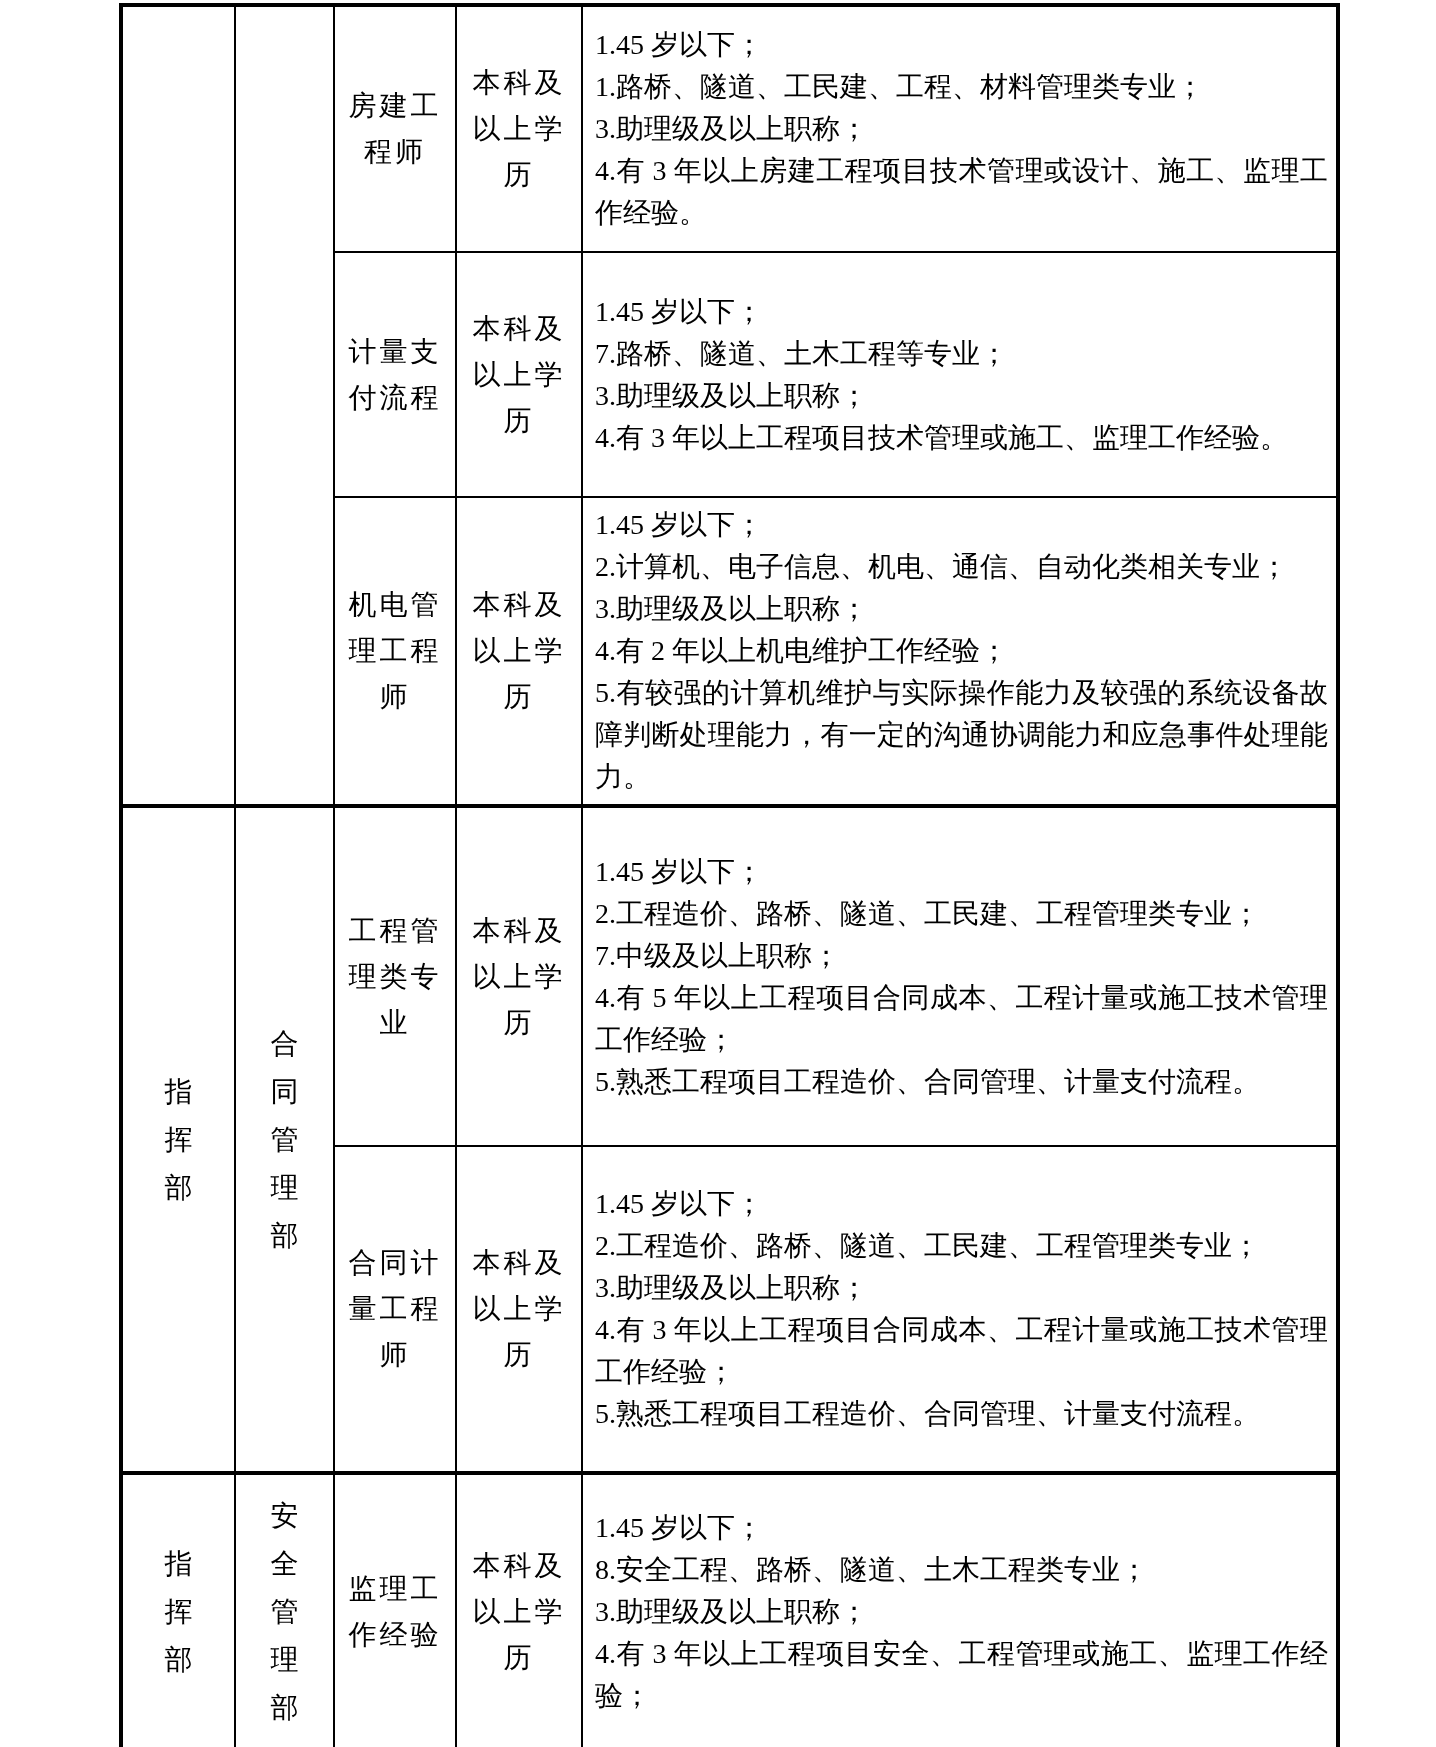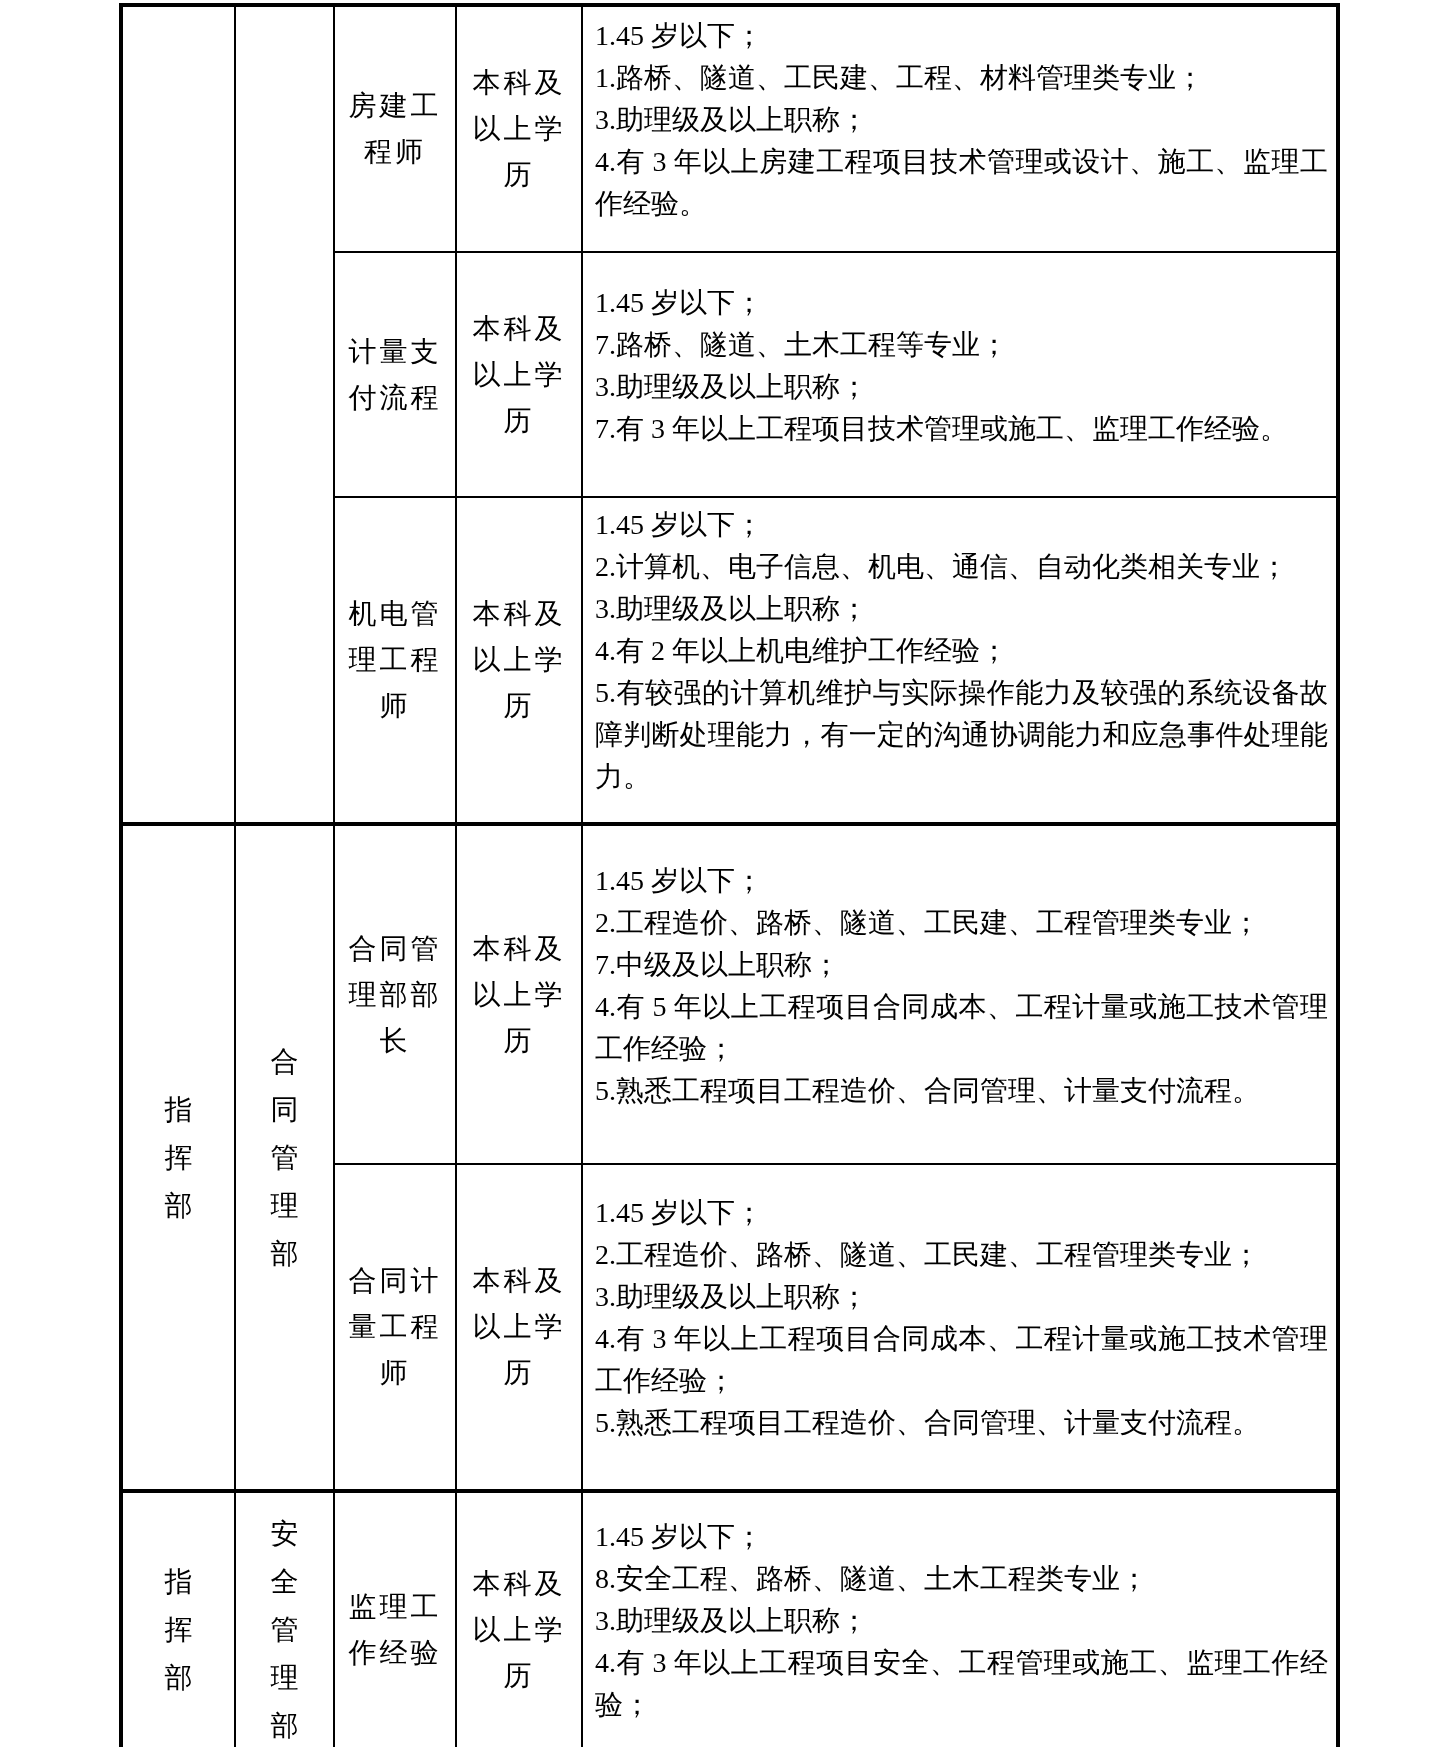--- a/index.html
+++ b/index.html
@@ -50,21 +50,21 @@
     text-align: center;
     padding: 0 8px;
   }
   .pos-text, .edu-text {
     font-size: 28px;
     line-height: 46px;
     letter-spacing: 3px;
     word-break: break-all;
   }
   td.req-cell {
-    padding: 6px 8px 24px 12px;
+    padding: 6px 8px 6px 12px;
     text-align: left;
     margin-left: 31px;
   }
   .req-item {
     font-size: 28px;
     line-height: 42px;
     text-align: justify;
     word-break: break-all;
   }
 </style>
@@ -101,21 +101,21 @@
       <td class="pos-cell">
         <div class="pos-text">计量支付流程</div>
       </td>
       <td class="edu-cell">
         <div class="edu-text">本科及以上学历</div>
       </td>
       <td class="req-cell">
         <div class="req-item">1.45 岁以下；</div>
         <div class="req-item">7.路桥、隧道、土木工程等专业；</div>
         <div class="req-item">3.助理级及以上职称；</div>
-        <div class="req-item">7.有 3 年以上工程项目技术管理或施工、监理工作经验。</div>
+        <div class="req-item">4.有 3 年以上工程项目技术管理或施工、监理工作经验。</div>
       </td>
     </tr>
     <tr class="r-c">
       <td class="pos-cell">
         <div class="pos-text">机电管理工程师</div>
       </td>
       <td class="edu-cell">
         <div class="edu-text">本科及以上学历</div>
       </td>
       <td class="req-cell">
@@ -134,21 +134,21 @@
         <div class="dept-char">部</div>
       </td>
       <td class="dept-cell thick-top" rowspan="2">
         <div class="dept-char">合</div>
         <div class="dept-char">同</div>
         <div class="dept-char">管</div>
         <div class="dept-char">理</div>
         <div class="dept-char">部</div>
       </td>
       <td class="pos-cell thick-top">
-        <div class="pos-text">合同管理部部长</div>
+        <div class="pos-text">工程管理类专业</div>
       </td>
       <td class="edu-cell thick-top">
         <div class="edu-text">本科及以上学历</div>
       </td>
       <td class="req-cell thick-top">
         <div class="req-item">1.45 岁以下；</div>
         <div class="req-item">2.工程造价、路桥、隧道、工民建、工程管理类专业；</div>
         <div class="req-item">7.中级及以上职称；</div>
         <div class="req-item">4.有 5 年以上工程项目合同成本、工程计量或施工技术管理工作经验；</div>
         <div class="req-item">5.熟悉工程项目工程造价、合同管理、计量支付流程。</div>

